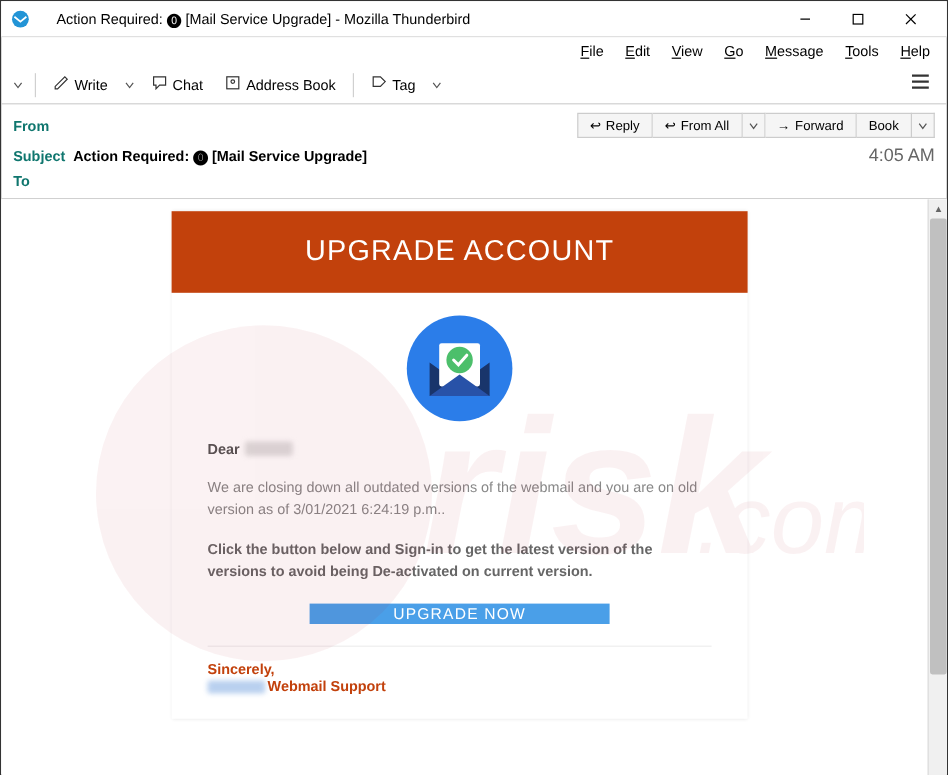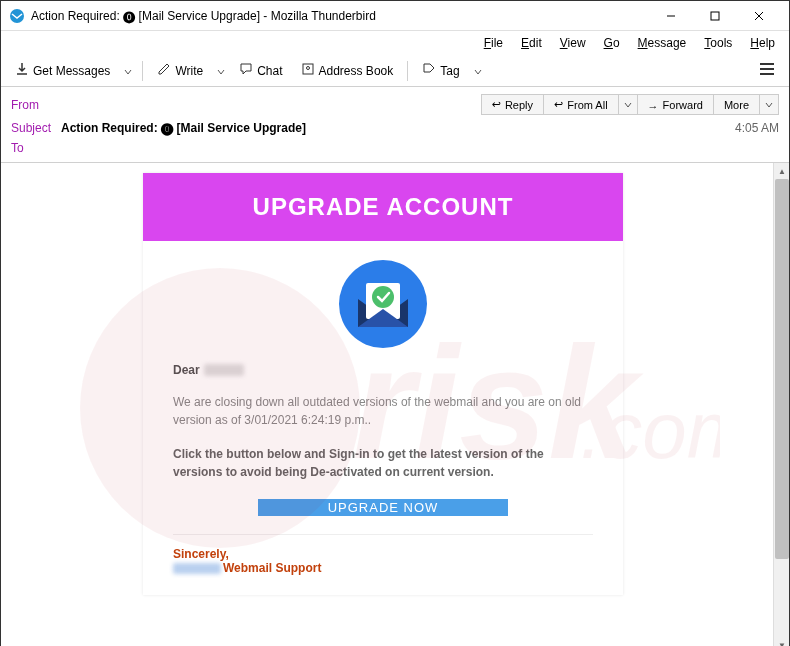--- a/index.html
+++ b/index.html
@@ -1,57 +1,57 @@
 <!DOCTYPE html>
 <html><head>
   <meta charset="utf-8">
   <style>
     * { margin: 0; padding: 0; box-sizing: border-box; font-family: "Segoe UI", Tahoma, sans-serif; }
     body { width: 790px; height: 646px; background: #f0f0f0; overflow: hidden; position: relative; }
     
     .outer-border { width: 790px; height: 646px; border: 1px solid #333; background: #fff; }
     
-    .titlebar { height: 30px; background: #fff; display: flex; align-items: center; padding: 0 8px; border-bottom: 1px solid #e0e0e0; }
+    .titlebar { height: 30px; background: #fff; display: flex; align-items: center; padding: 0 8px; border-bottom: 1px solid #e0e0e0; gap: 16px; }
     .titlebar-icon { width: 16px; height: 16px; margin-right: 6px; }
     .titlebar-text { font-size: 12px; color: #000; flex: 1; }
     .win-controls { display: flex; }
     .win-btn { width: 44px; height: 30px; display: flex; align-items: center; justify-content: center; cursor: pointer; }
     
     .menubar { height: 24px; display: flex; align-items: center; padding: 0 6px; gap: 2px; justify-content: flex-end; }
     .menu-item { padding: 2px 8px; font-size: 12px; cursor: pointer; }
     .menu-item u { text-decoration: underline; }
     
     .toolbar { height: 32px; display: flex; align-items: center; padding: 0 6px; border-bottom: 1px solid #d0d0d0; gap: 2px; }
     .tb-btn { padding: 4px 8px; font-size: 12px; display: flex; align-items: center; gap: 4px; cursor: pointer; border-radius: 2px; }
     .tb-sep { width: 1px; height: 20px; background: #d0d0d0; margin: 0 4px; }
     .tb-dropdown { padding: 2px 4px; cursor: pointer; }
     .spacer { flex: 1; }
     .hamburger { padding: 4px 8px; cursor: pointer; }
     
     .header-rows { border-bottom: 1px solid #d0d0d0; padding: 4px 10px; }
     .header-row { display: flex; align-items: center; font-size: 12px; padding: 3px 0; }
-    .header-label { width: 50px; color: #a21caf; }
+    .header-label { width: 50px; color: #0f766e; font-weight: bold; }
     .header-value { flex: 1; color: #000; }
     .header-value.bold { font-weight: 600; }
     .action-buttons { display: flex; gap: 0; }
     .act-btn { padding: 3px 10px; font-size: 11px; border: 1px solid #ccc; background: #f5f5f5; cursor: pointer; display: flex; align-items: center; gap: 4px; }
     .act-btn:not(:first-child) { border-left: none; }
     .act-btn.dd { padding: 3px 5px; }
-    .time { font-size: 12px; color: #666; margin-left: auto; }
+    .time { font-size: 15px; color: #666; margin-left: auto; }
     
     .content-area { position: relative; height: 490px; background: #fff; overflow: hidden; }
     .scrollbar-v { position: absolute; right: 0; top: 0; width: 16px; height: 100%; background: #f0f0f0; border-left: 1px solid #ddd; }
     .scroll-arrow { width: 16px; height: 16px; display: flex; align-items: center; justify-content: center; font-size: 8px; color: #666; cursor: pointer; }
     .scroll-track { height: calc(100% - 32px); position: relative; }
     .scroll-thumb { position: absolute; width: 14px; left: 1px; top: 0; height: 380px; background: #c0c0c0; border-radius: 2px; }
     
     .watermark { position: absolute; top: 50%; left: 50%; transform: translate(-50%, -50%); pointer-events: none; opacity: 0.05; z-index: 10; }
     
     .email-body { position: absolute; top: 10px; left: 142px; width: 480px; background: #fff; box-shadow: 0 0 3px rgba(0,0,0,0.1); }
-    .email-banner { background: #d946ef; color: #fff; text-align: center; padding: 20px 8px; font-size: 24px; font-weight: 700; letter-spacing: 1px; font-family: Verdana, sans-serif; }
+    .email-banner { background: #c2410c; color: #fff; text-align: center; padding: 20px 8px; font-size: 24px; font-weight: 400; letter-spacing: 1px; font-family: Verdana, sans-serif; }
     .email-icon-zone { text-align: center; padding: 18px 0 10px 0; }
     .email-content { padding: 0 30px 20px 30px; }
     .greeting { font-size: 12px; color: #555; font-weight: 700; margin-bottom: 16px; display: flex; align-items: center; gap: 4px; }
     .blur-box { display: inline-block; width: 40px; height: 12px; background: #ddd; filter: blur(2px); border-radius: 2px; }
     .para { font-size: 12px; color: #888; line-height: 1.5; margin-bottom: 16px; }
     .para.bold { color: #666; font-weight: 600; }
     .upgrade-btn { display: block; margin: 18px auto; width: 250px; padding: 1px 0; text-align: center; background: #4a9fe8; color: #fff; font-size: 13px; letter-spacing: 1px; cursor: pointer; }
     .hr { border: none; border-top: 1px solid #eee; margin: 12px 0; }
     .sig { font-size: 12px; color: #c2410c; font-weight: 600; }
     .sig-line2 { display: flex; align-items: center; gap: 2px; }
@@ -94,26 +94,20 @@
     <div class="menu-item"><u>F</u>ile</div>
     <div class="menu-item"><u>E</u>dit</div>
     <div class="menu-item"><u>V</u>iew</div>
     <div class="menu-item"><u>G</u>o</div>
     <div class="menu-item"><u>M</u>essage</div>
     <div class="menu-item"><u>T</u>ools</div>
     <div class="menu-item"><u>H</u>elp</div>
   </div>
 
   <div class="toolbar">
-    <div class="tb-btn">
-      <span><svg width="14" height="14">
-            <path d="M7 1 L7 9 M4 6 L7 9 L10 6 M2 12 L12 12" stroke="#333" stroke-width="1.5" fill="none"></path>
-          </svg></span>
-      <span>Get Messages</span>
-    </div>
     <div class="tb-dropdown"><svg width="8" height="8">
           <path d="M1 2 L4 6 L7 2" stroke="#555" fill="none"></path>
         </svg></div>
     <div class="tb-sep"></div>
     <div class="tb-btn">
       <span><svg width="14" height="14">
             <path d="M2 12 L4 12 L12 4 L10 2 L2 10 Z" stroke="#333" fill="none"></path>
           </svg></span>
       <span>Write</span>
     </div>
@@ -167,21 +161,21 @@
         <div class="act-btn dd">
             <svg width="8" height="8">
               <path d="M1 2 L4 6 L7 2" stroke="#555" fill="none"></path>
             </svg>
           </div>
         <div class="act-btn">
             <span>→</span>
             <span>Forward</span>
           </div>
         <div class="act-btn">
-            <span>More</span>
+            <span>Book</span>
           </div>
         <div class="act-btn dd">
             <svg width="8" height="8">
               <path d="M1 2 L4 6 L7 2" stroke="#555" fill="none"></path>
             </svg>
           </div>
       </div>
     </div>
     <div class="header-row">
       <span class="header-label">Subject</span>

